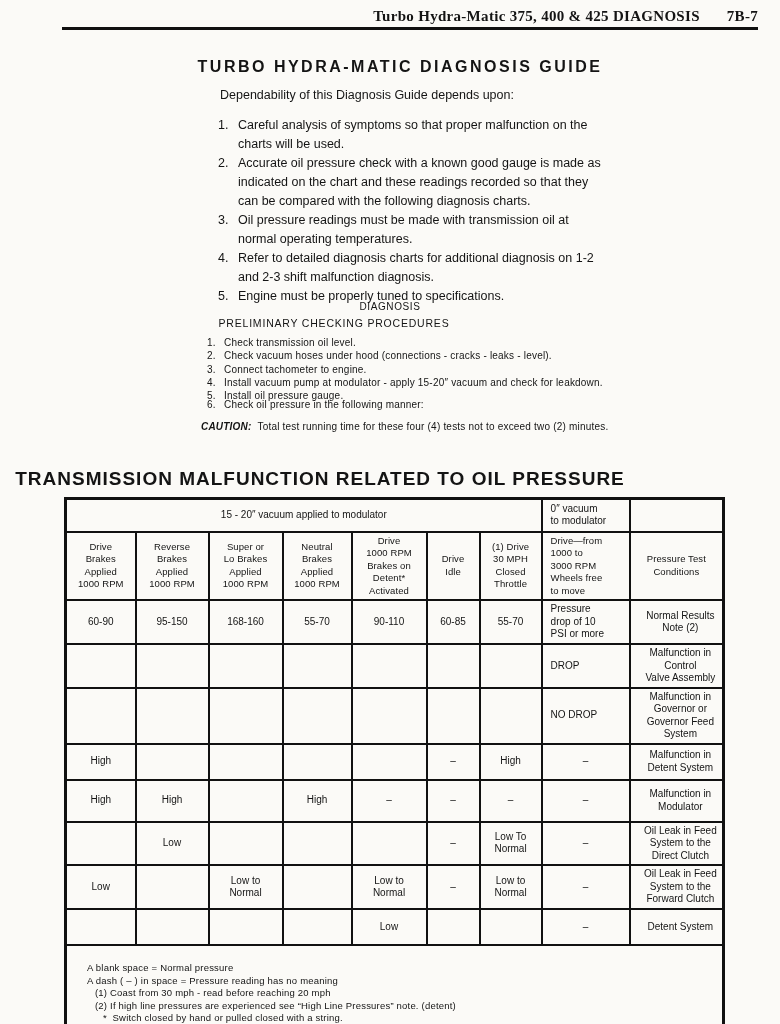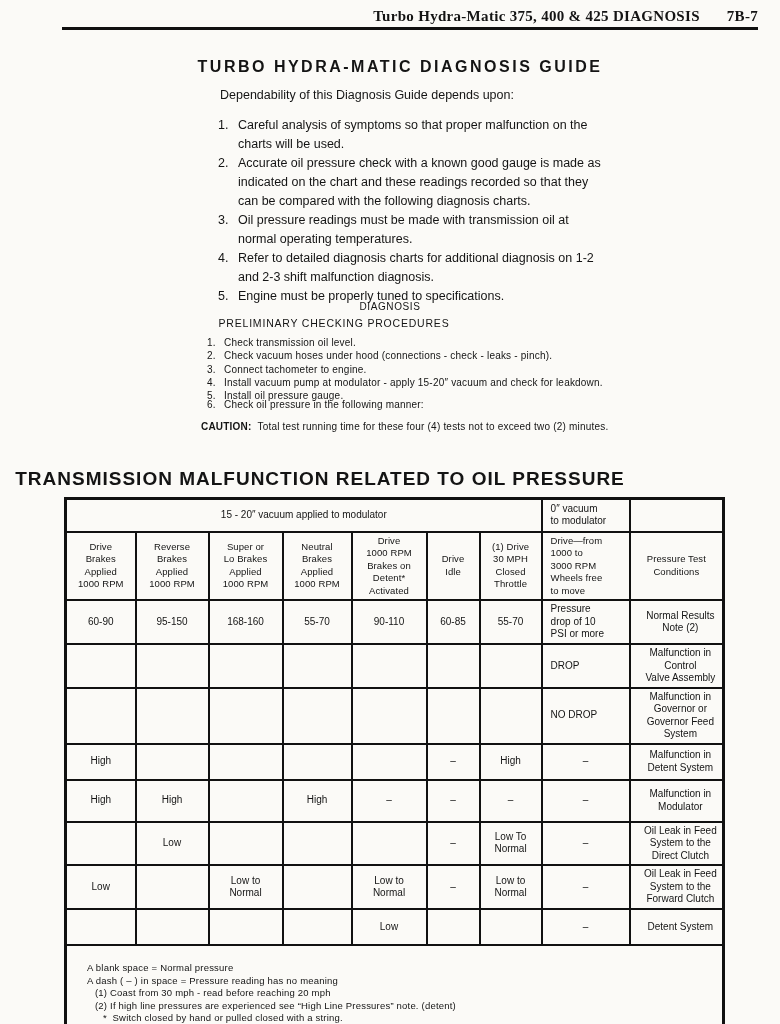--- a/index.html
+++ b/index.html
@@ -44,21 +44,21 @@
   .proc-heading {
     position:absolute; top:317px; left:0; width:668px;
     text-align:center; font-size:10.5px; letter-spacing:.8px;
   }
   .proc-list { position:absolute; top:336px; left:207px; width:450px; }
   .proc-item { display:flex; font-size:10px; line-height:13.3px; letter-spacing:.2px; }
   .proc-item .num { width:17px; flex:0 0 17px; }
   .proc-item-6 { position:absolute; top:399px; left:207px; display:flex; font-size:10px; letter-spacing:.2px; }
   .proc-item-6 .num { width:17px; flex:0 0 17px; }
   .caution { position:absolute; top:421px; left:201px; width:480px; font-size:10px; letter-spacing:.2px; }
-  .caution .lbl { font-weight:bold; margin-right:6px; }
+  .caution .lbl { font-weight:bold; margin-right:6px;font-style:italic; }
 
   
   .table-title {
     position:absolute; top:468px; left:0; width:640px;
     text-align:center; font-weight:bold; font-size:19px; letter-spacing:1px;
   }
   table.press {
     position:absolute; top:497px; left:64px;
     width:658px; table-layout:fixed; border-collapse:collapse;
     font-size:10px;
@@ -126,21 +126,21 @@
   <div class="diag-heading">DIAGNOSIS</div>
   <div class="proc-heading">PRELIMINARY CHECKING PROCEDURES</div>
 
   <div class="proc-list">
     <div class="proc-item">
         <span class="num">1.</span>
         <span class="txt">Check transmission oil level.</span>
       </div>
     <div class="proc-item">
         <span class="num">2.</span>
-        <span class="txt">Check vacuum hoses under hood (connections - check - leaks - pinch).</span>
+        <span class="txt">Check vacuum hoses under hood (connections - cracks - leaks - level).</span>
       </div>
     <div class="proc-item">
         <span class="num">3.</span>
         <span class="txt">Connect tachometer to engine.</span>
       </div>
     <div class="proc-item">
         <span class="num">4.</span>
         <span class="txt">Install vacuum pump at modulator - apply 15-20″ vacuum and check for leakdown.</span>
       </div>
     <div class="proc-item">

